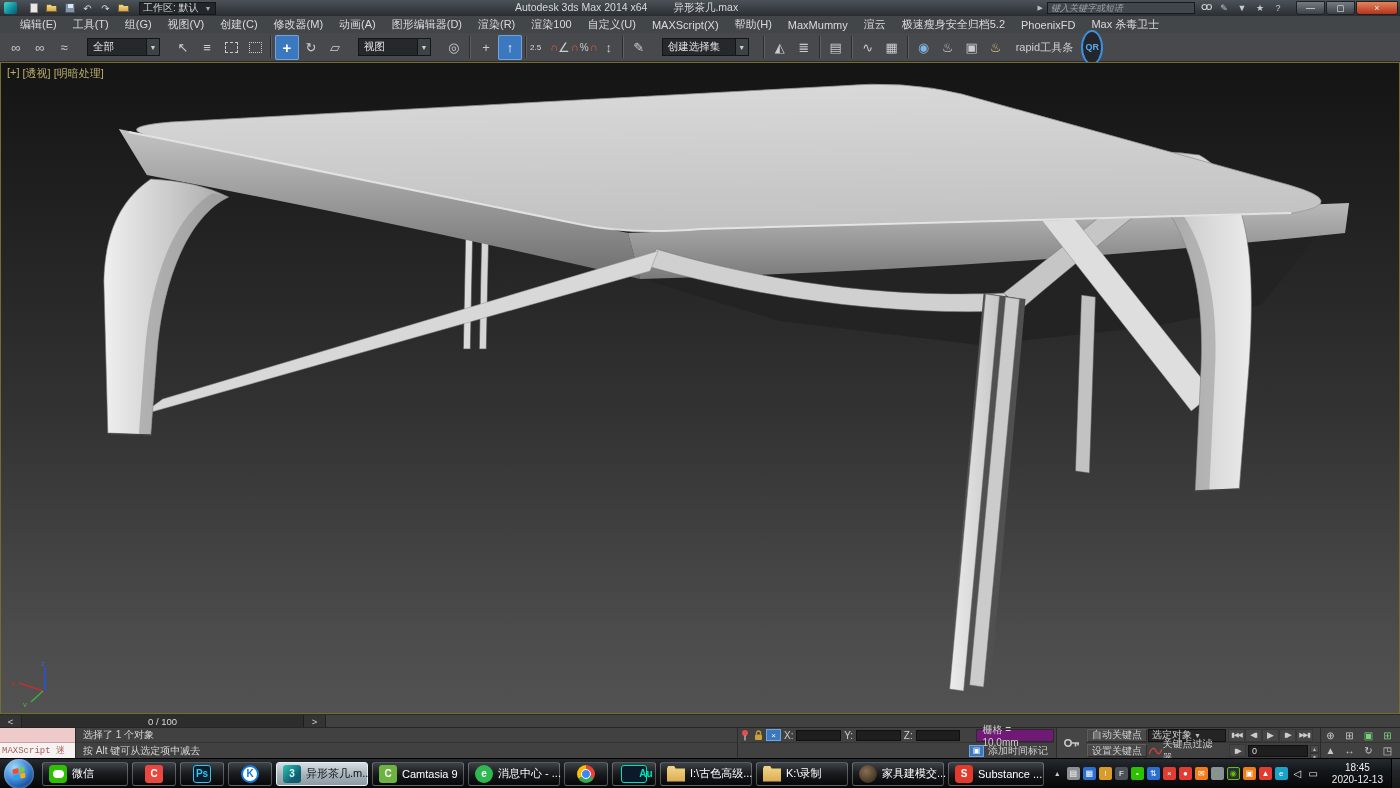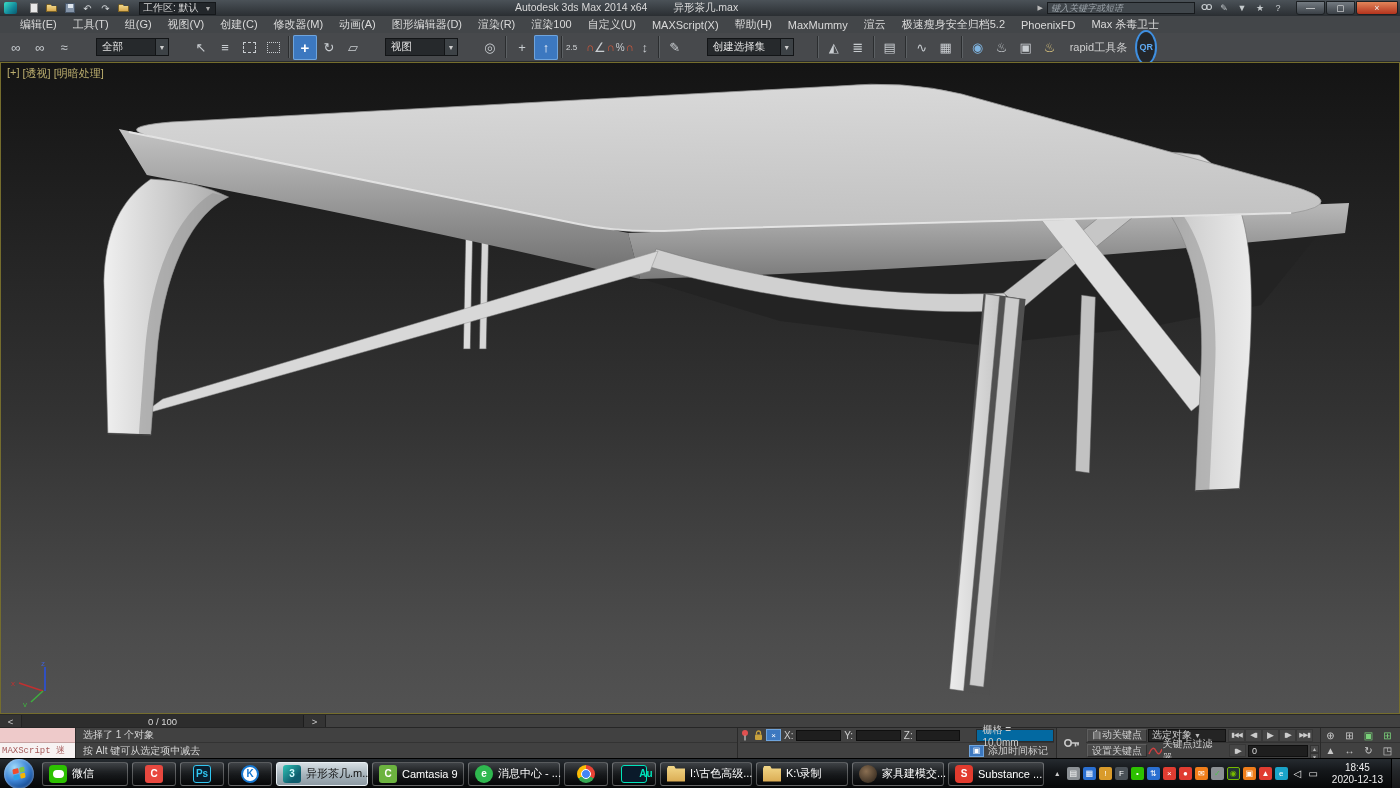--- a/index.html
+++ b/index.html
@@ -44,21 +44,21 @@
 
   
   .toolbar { height:29px; background:#47494c; border-bottom:1px solid #2a2c2e; display:flex; align-items:center;
              padding-left:4px; flex:0 0 29px; }
   .tbtn { min-width:24px; height:25px; display:flex; align-items:center; justify-content:center;
           color:#c9cdd1; font-size:13px; border-radius:2px; position:relative; }
   .tbtn.small { min-width:20px; }
   .tbtn.active { background:#3c78c0; color:#fff; box-shadow:inset 0 0 0 1px #6fa4dc; }
   .tsep { width:2px; height:22px; margin:0 3px; background:linear-gradient(90deg,#2b2d2f 50%,#5c6063 50%); }
   .tdrop { height:18px; background:#26292c; border:1px solid #131517; display:flex; align-items:center;
-           color:#e2e2e2; font-size:10.5px; margin:0 20px; }
+           color:#e2e2e2; font-size:10.5px; margin:0 11px; }
   .tdrop .txt { padding:0 5px; min-width:58px; }
   .tdrop .darr { width:13px; height:16px; background:#3d4246; display:flex; align-items:center; justify-content:center;
                  font-size:7px; color:#cfcfcf; border-left:1px solid #131517; }
   .marquee { width:13px; height:11px; border:1px dashed #c9cdd1; }
   .magnet { color:#e05a3a; font-weight:bold; font-size:11px; margin-left:1px; }
   .snapnum { font-size:8px; color:#d7dadc; margin-right:8px; }
   .rapidlbl { color:#cfcfcf; font-size:11px; margin:0 8px; }
   .qrbtn { width:22px; height:35px; border-radius:50%; border:2px solid #3f8fe0; color:#5fa9f0;
            display:flex; align-items:center; justify-content:center; font-size:9px; font-weight:bold; background:#23262a; }
 
@@ -89,21 +89,21 @@
   .sb-listener .white { flex:1; background:#f7f2f2; color:#a65b5b; font-family:"Liberation Mono",monospace;
                         font-size:9px; display:flex; align-items:center; padding-left:2px; }
   .sb-texts { flex:1; border-right:1px solid #2a2a2a; }
   .sb-texts .sb-row { padding-left:7px; color:#d6d6d6; }
   .sb-mid { width:318px; padding:0 2px; }
   .sb-mid .sb-row { gap:3px; }
   .coordfield { width:46px; height:11px; background:#1e1e1e; border:1px solid #0f0f0f; }
   .coordlbl { color:#cfcfcf; }
   .bluebtn { width:15px; height:12px; background:#3c78c0; border:1px solid #6fa4dc; color:#fff;
              display:flex; align-items:center; justify-content:center; font-size:8px; }
-  .gridbox { height:13px; background:#0369a1; border:1px solid #2b2b2b; display:flex; align-items:center;
+  .gridbox { height:13px; background:#701a75; border:1px solid #2b2b2b; display:flex; align-items:center;
              padding:0 5px; margin-left:13px; }
   .sb-key { width:30px; border-left:1px solid #2a2a2a; display:flex; align-items:center; justify-content:center;
             background:#454545; }
   .sb-anim { width:142px; }
   .animbtn { height:13px; background:#4a4a4a; border:1px solid; border-color:#5e5e5e #2e2e2e #2e2e2e #5e5e5e;
              display:flex; align-items:center; justify-content:center; padding:0 4px; margin:0 1px; white-space:nowrap; }
   .seldrop { height:13px; background:#242424; border:1px solid #121212; display:flex; align-items:center;
              flex:1; margin-right:2px; padding-left:3px; }
   .seldrop .darr { font-size:7px; color:#bbb; padding:0 2px; }
   .sb-play { width:92px; }

